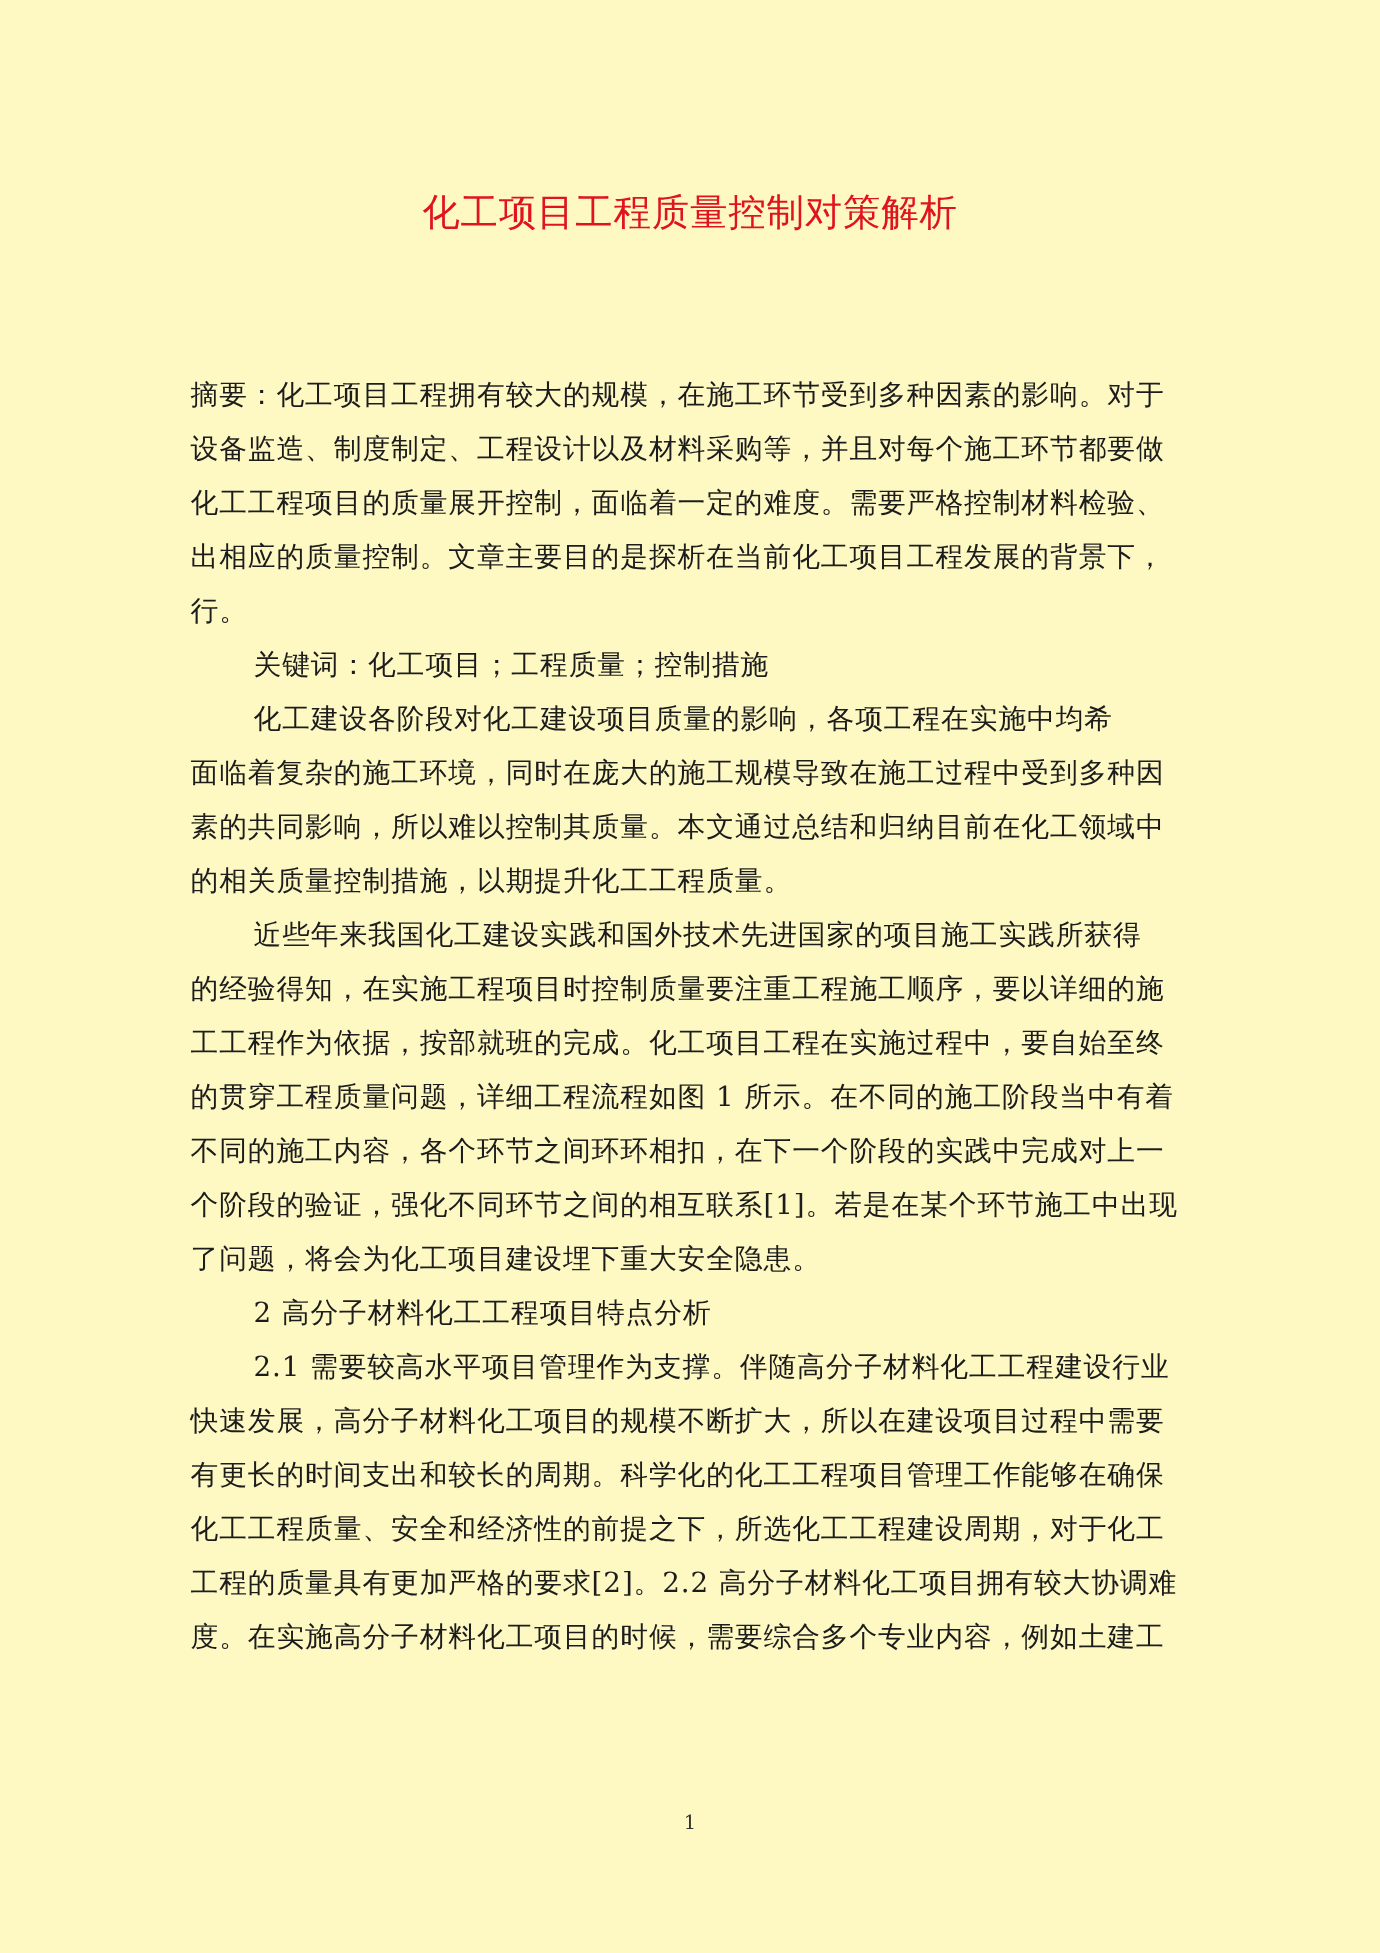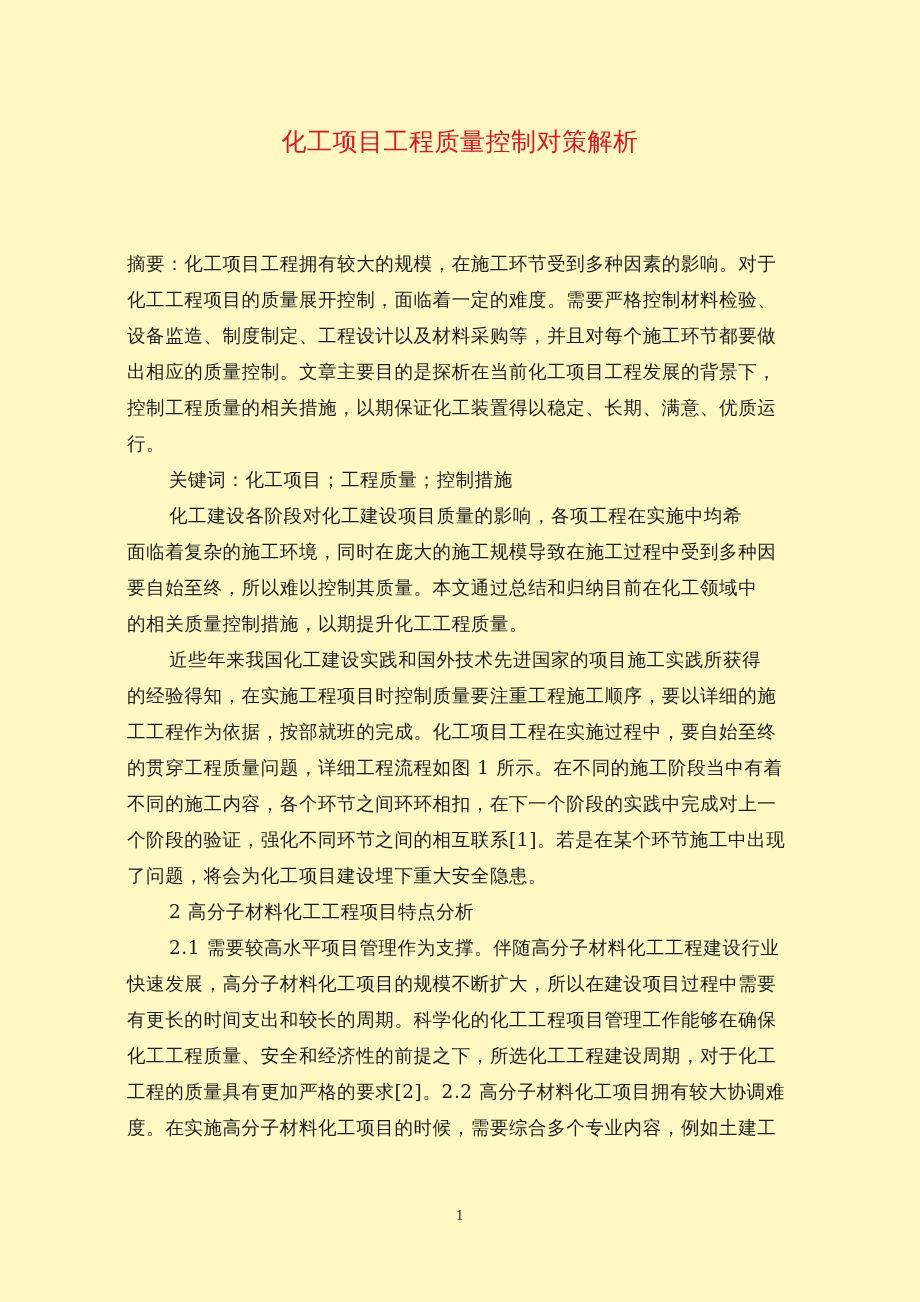--- a/index.html
+++ b/index.html
@@ -64,29 +64,28 @@
     }
   </style>
 </head>
 <body>
 
 <div class="page">
   <div class="title" style="color: rgb(224, 20, 30);">化工项目工程质量控制对策解析</div>
 
   <div class="body" id="doc-body">
     <div class="line">摘要：化工项目工程拥有较大的规模，在施工环节受到多种因素的影响。对于</div>
+    <div class="line">设备监造、制度制定、工程设计以及材料采购等，并且对每个施工环节都要做</div>
     <div class="line">化工工程项目的质量展开控制，面临着一定的难度。需要严格控制材料检验、</div>
-    <div class="line">设备监造、制度制定、工程设计以及材料采购等，并且对每个施工环节都要做</div>
     <div class="line">出相应的质量控制。文章主要目的是探析在当前化工项目工程发展的背景下，</div>
-    <div class="line">控制工程质量的相关措施，以期保证化工装置得以稳定、长期、满意、优质运</div>
     <div class="line">行。</div>
     <div class="line indent">关键词：化工项目；工程质量；控制措施</div>
     <div class="line indent">化工建设各阶段对化工建设项目质量的影响，各项工程在实施中均希</div>
     <div class="line">面临着复杂的施工环境，同时在庞大的施工规模导致在施工过程中受到多种因</div>
-    <div class="line">要自始至终，所以难以控制其质量。本文通过总结和归纳目前在化工领域中</div>
+    <div class="line">素的共同影响，所以难以控制其质量。本文通过总结和归纳目前在化工领域中</div>
     <div class="line">的相关质量控制措施，以期提升化工工程质量。</div>
     <div class="line indent">近些年来我国化工建设实践和国外技术先进国家的项目施工实践所获得</div>
     <div class="line">的经验得知，在实施工程项目时控制质量要注重工程施工顺序，要以详细的施</div>
     <div class="line">工工程作为依据，按部就班的完成。化工项目工程在实施过程中，要自始至终</div>
     <div class="line">的贯穿工程质量问题，详细工程流程如图 1 所示。在不同的施工阶段当中有着</div>
     <div class="line">不同的施工内容，各个环节之间环环相扣，在下一个阶段的实践中完成对上一</div>
     <div class="line">个阶段的验证，强化不同环节之间的相互联系[1]。若是在某个环节施工中出现</div>
     <div class="line">了问题，将会为化工项目建设埋下重大安全隐患。</div>
     <div class="line indent">2 高分子材料化工工程项目特点分析</div>
     <div class="line indent">2.1 需要较高水平项目管理作为支撑。伴随高分子材料化工工程建设行业</div>

